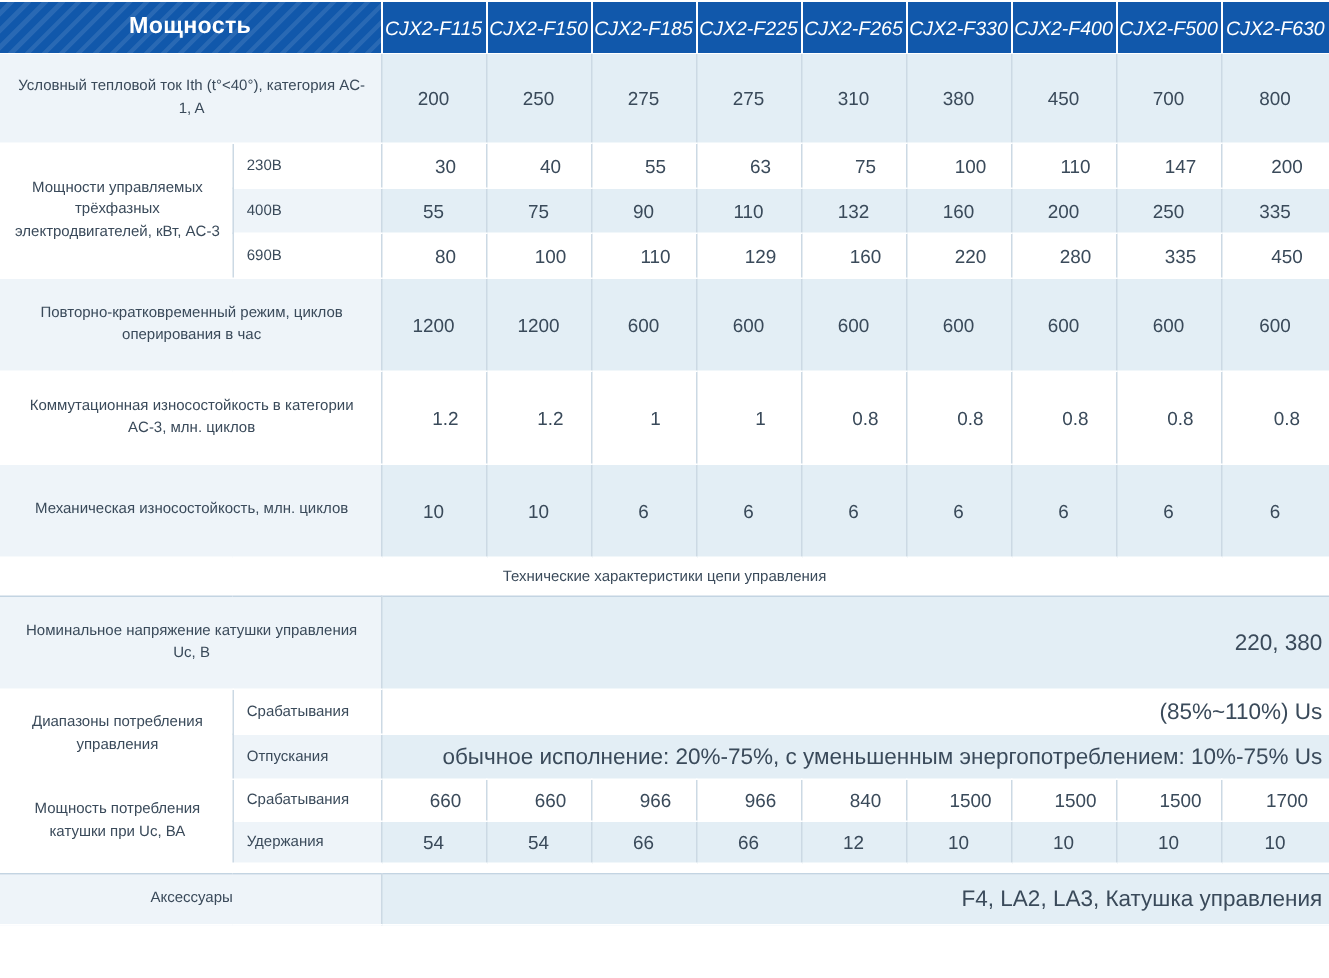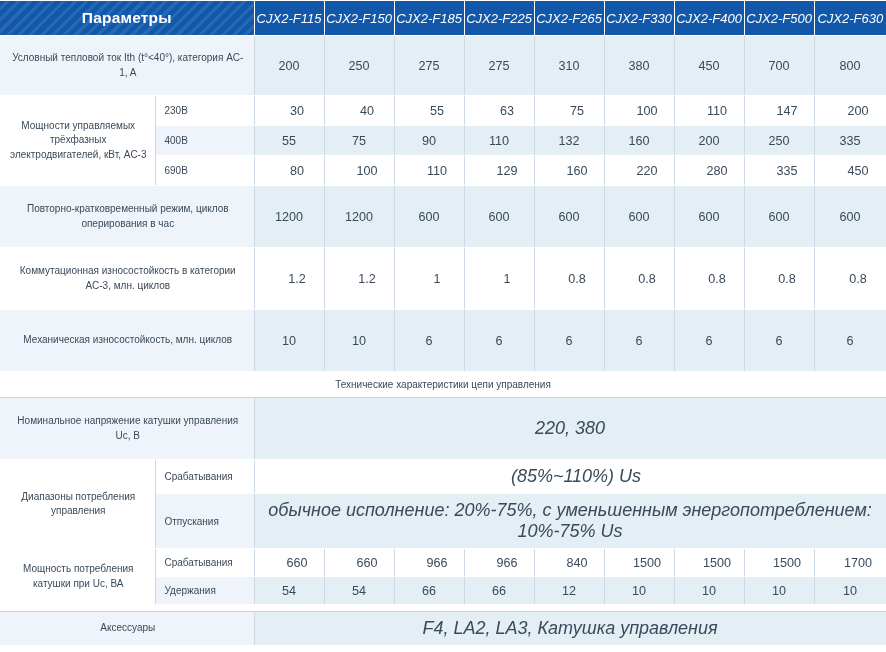--- a/index.html
+++ b/index.html
@@ -75,25 +75,24 @@
     padding: 4px 6px 4px 9px;
     font-size: 10px;
     background: #eef4f9;
   }
   td.val {
     text-align: center;
     font-size: 12.6px;
     background: #e3eef5;
   }
   td.wide {
-    text-align: center;
-    font-size: 18px;
+    text-align: right;
+    font-size: 15px;
     background: #e3eef5;
     padding: 6px 4px;
-    font-style: italic;
   }
 
   
   tr.light td.label,
   tr.light td.sublabel { background: #ffffff; }
   tr.light td.val,
   tr.light td.wide     { background: #ffffff; padding-left: 16px; }
 
   tr.tint td.label,
   tr.tint td.sublabel  { background: #eef4f9; }
@@ -141,21 +140,21 @@
     <col style="width:70px">
     <col style="width:70px">
     <col style="width:70px">
     <col style="width:70px">
     <col style="width:70px">
     <col style="width:72px">
   </colgroup>
 
   <thead>
     <tr>
-      <th class="param-head" colspan="2">Параметры</th>
+      <th class="param-head" colspan="2">Мощность</th>
       <th class="model-head">CJX2-F115</th>
       <th class="model-head">CJX2-F150</th>
       <th class="model-head">CJX2-F185</th>
       <th class="model-head">CJX2-F225</th>
       <th class="model-head">CJX2-F265</th>
       <th class="model-head">CJX2-F330</th>
       <th class="model-head">CJX2-F400</th>
       <th class="model-head">CJX2-F500</th>
       <th class="model-head">CJX2-F630</th>
     </tr>

